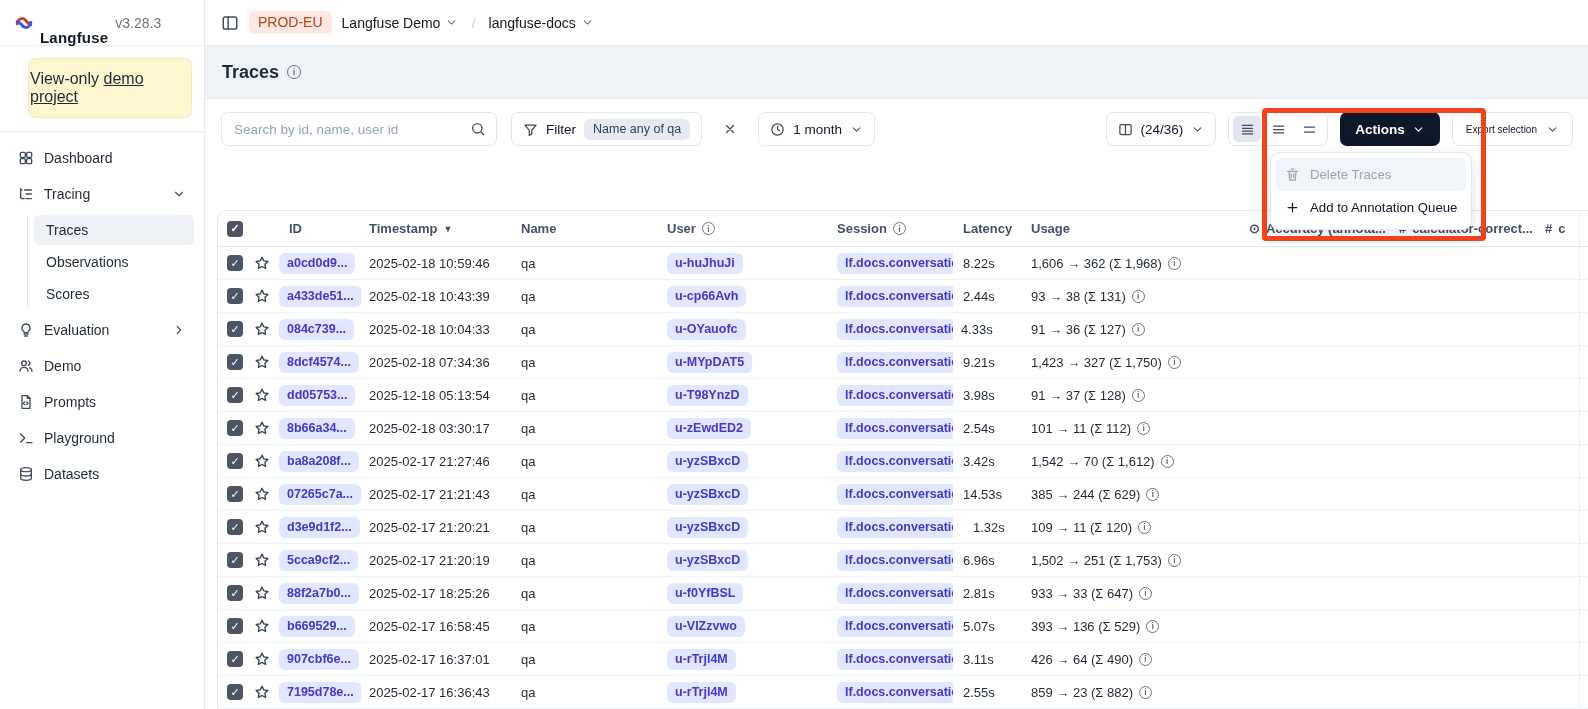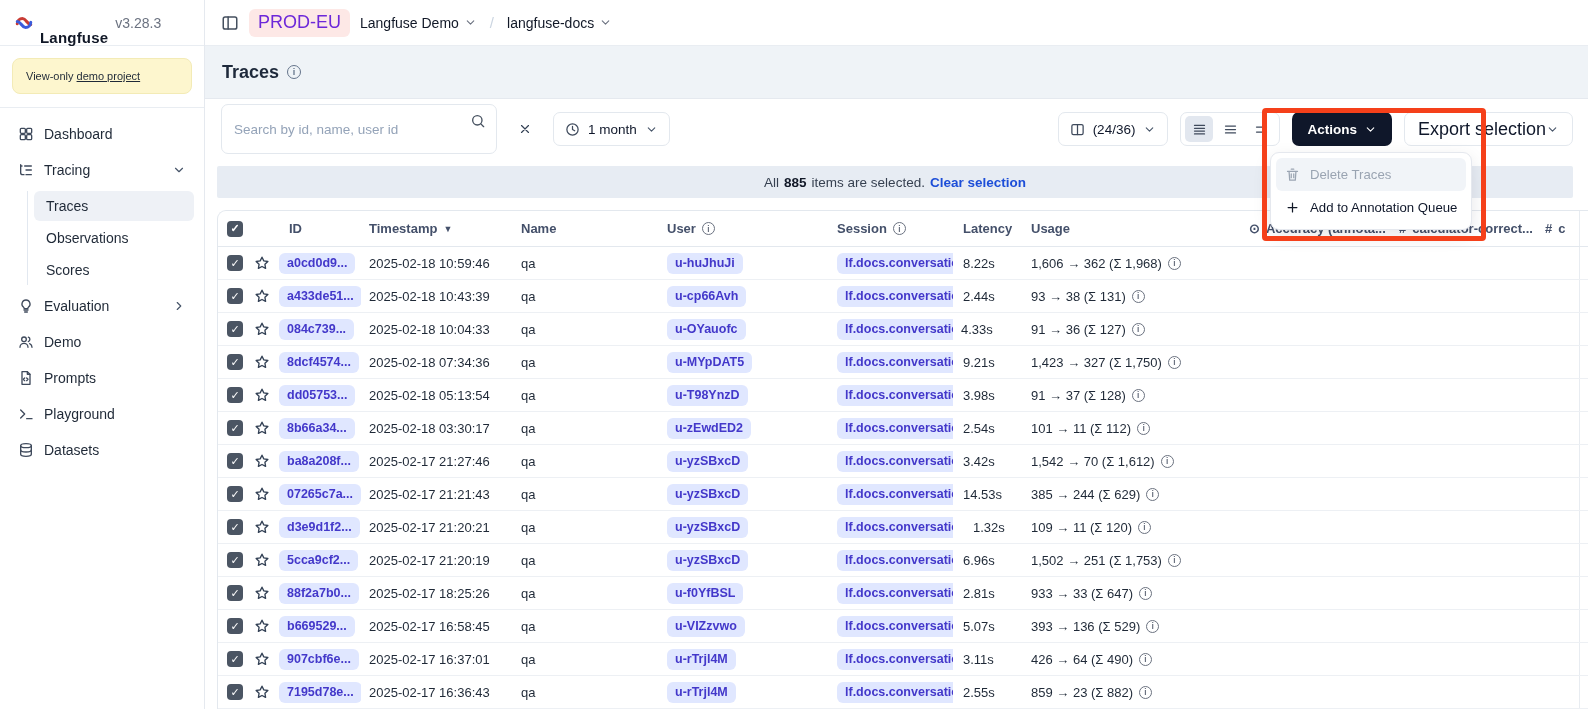--- a/index.html
+++ b/index.html
@@ -8,59 +8,59 @@
   svg { display:block; }
   .ic { stroke:currentColor; fill:none; stroke-width:2; stroke-linecap:round; stroke-linejoin:round; }
 
   
   .sidebar { position:absolute; left:0; top:0; width:205px; height:709px; background:#fff;
     border-right:1px solid #e5e9ef; }
   .logo-row { height:46px; display:flex; align-items:center; gap:7px; padding:0 15px;
     border-bottom:1px solid #e9edf2; }
   .brand { font-size:15px; font-weight:700; color:#111827; letter-spacing:.2px;margin-top:29px; }
   .version { font-size:14px; color:#6b7280; }
-  .notice { margin:12px 12px 13px 12px; background:#fdf6ce; border:1px solid #f3ebb6;
-    border-radius:8px; padding:11px 13px; font-size:11px; color:#1f2937; }
+  .notice { margin:12px 12px 13px 28px; background:#fdf6ce; border:1px solid #f3ebb6;
+    border-radius:8px; padding:11px 1px; font-size:16px; color:#1f2937; }
   .notice a { color:#1f2937; text-decoration:underline; }
   .side-divider { border-bottom:1px solid #e9edf2; }
   .nav { padding:11px 10px; }
   .nav-row { height:30px; margin-bottom:6px; display:flex; align-items:center; gap:10px;
     padding:0 8px; border-radius:6px; font-size:14px; color:#1f2937; cursor:pointer; }
   .nav-row .nicon { color:#3f4a5c; width:16px; height:16px; flex:0 0 16px; }
   .nav-row .grow { flex:1; }
   .kbd { border:1px solid #e2e8f0; border-radius:6px; padding:1px 6px 2px 6px; font-size:11px;
     color:#475569; background:#fff; }
   .chev { color:#475569; }
   .subnav { margin:2px 0 6px 17px; border-left:1px solid #e2e8f0; padding-left:6px; }
   .sub-row { height:30px; margin-bottom:2px; display:flex; align-items:center; padding:0 12px;
     border-radius:6px; font-size:14px; color:#1f2937; cursor:pointer; }
   .sub-row.active { background:#eef1f6; font-weight:500; }
 
   
   .main { position:absolute; left:205px; top:0; right:0; bottom:0; }
   .topbar { height:46px; display:flex; align-items:center; gap:10px; padding:0 16px;
     border-bottom:1px solid #e9edf2; background:#fff; }
   .panel-btn { color:#45505f; width:18px; height:18px; cursor:pointer; }
-  .env-badge { background:#fde8e6; color:#6d28d9; font-size:18px; font-weight:500;
+  .env-badge { background:#fde8e6; color:#c2410c; font-size:14px; font-weight:500;
     border-radius:6px; padding:3px 9px 4px 9px; }
   .crumb { display:flex; align-items:center; gap:5px; font-size:14px; font-weight:500;
     color:#111827; cursor:pointer; }
   .crumb .chev { width:13px; height:13px; color:#6b7280; }
   .slash { color:#cbd5e1; font-size:15px; margin:0 3px; }
 
   .titleband { height:53px; background:#eff3f7; border-bottom:1px solid #e5e9ef;
     display:flex; align-items:center; gap:8px; padding:0 17px; }
   .page-title { font-size:18px; font-weight:700; color:#1e293b; }
   .info-c { width:14px; height:14px; border:1.4px solid #64748b; border-radius:50%;
     color:#64748b; font-size:9px; display:inline-flex; align-items:center; justify-content:center;
     font-weight:600; font-style:normal; }
 
   .toolbar { position:absolute; left:16px; right:15px; top:110px; height:38px;
     display:flex; align-items:center; gap:14px; }
-  .search { position:relative; width:276px; height:50px; }
+  .search { position:relative; width:276px; height:34px; }
   .search input { width:100%; height:100%; border:1px solid #e3e8ee; border-radius:7px;
     padding:0 36px 0 12px; font-size:13.5px; color:#1f2937; outline:none;
     font-family:"Liberation Sans", sans-serif; }
   .search input::placeholder { color:#94a3b8; }
   .search .sic { position:absolute; right:11px; top:9px; width:16px; height:16px; color:#45505f; }
   .tbtn { height:34px; display:flex; align-items:center; gap:8px; padding:0 11px;
     border:1px solid #e3e8ee; border-radius:7px; background:#fff; font-size:13.5px;
     color:#0f172a; cursor:pointer; white-space:nowrap; }
   .tbtn .bic { width:15px; height:15px; color:#3f4a5c; }
   .fbadge { background:#e7ebf1; border-radius:6px; padding:3px 9px 4px 9px; font-size:12.5px;
@@ -71,21 +71,21 @@
   .rowheight { height:34px; border:1px solid #e3e8ee; border-radius:7px; display:flex;
     align-items:center; padding:0 4px; gap:3px; }
   .rh-btn { width:28px; height:26px; border-radius:5px; display:flex; align-items:center;
     justify-content:center; color:#3f4a5c; cursor:pointer; }
   .rh-btn.sel { background:#e2e7ef; }
   .actions-btn { height:34px; background:#0f172a; color:#fff; border-radius:7px;
     display:flex; align-items:center; gap:7px; padding:0 15px; font-size:13.5px; font-weight:600;
     cursor:pointer; }
   .actions-btn .chev { width:13px; height:13px; color:#fff; }
   .export-btn { height:34px; border:1px solid #e3e8ee; border-radius:7px; background:#fff;
-    display:flex; align-items:center; padding:0 13px; font-size:18px; font-weight:500;
+    display:flex; align-items:center; gap:9px; padding:0 13px; font-size:10px; font-weight:500;
     color:#0f172a; cursor:pointer; }
 
   .banner { position:absolute; left:12px; right:15px; top:166px; height:32px;
     background:#e7ecf3; border-radius:2px; display:flex; align-items:center; justify-content:center;
     gap:5px; font-size:13.5px; color:#374151; }
   .banner b { color:#111827; }
   .banner a { color:#1d4ed8; font-weight:700; text-decoration:none; cursor:pointer; }
 
   
   .tablewrap { position:absolute; left:12px; right:0; top:210px; bottom:-2px;
@@ -285,20 +285,29 @@
     <div class="search">
       <input type="text" placeholder="Search by id, name, user id" style="">
       <span class="sic">
         <svg class="ic" width="16" height="16" viewBox="0 0 24 24">
             <circle cx="11" cy="11" r="7"></circle>
             <path d="M20.5 20.5l-4.2-4.2"></path>
           </svg>
         </span>
     </div>
 
+    <div class="tbtn">
+      <span class="bic">
+        <svg class="ic" width="15" height="15" viewBox="0 0 24 24">
+            <path d="M3 5h18l-7 8.5V19l-4 2.5v-8.5z"></path>
+          </svg>
+        </span>
+      <span>Filter</span>
+      <span class="fbadge">Name any of qa</span>
+    </div>
 
     <span class="xbtn">
       <span>
         <svg class="ic" width="14" height="14" viewBox="0 0 24 24">
             <path d="M6 6l12 12M18 6L6 18"></path>
           </svg>
         </span>
     </span>
 
     <div class="tbtn">
@@ -369,26 +378,20 @@
         <span>Export selection</span>
         <span class="chev">
           <svg class="ic" width="13" height="13" viewBox="0 0 24 24">
               <path d="M6 9l6 6 6-6"></path>
             </svg>
           </span>
       </div>
     </div>
   </div>
 
-  <div class="banner">
-    <span>All</span>
-    <b>885</b>
-    <span>items are selected.</span>
-    <a>Clear selection</a>
-  </div>
 
   <div class="tablewrap">
     <div class="thead">
       <div class="th c-sel">
           <span class="checkbox">✓</span>
         </div>
       <div class="th c-star"></div>
       <div class="th" style="padding-left:14px">
         <span>ID</span>
         </div>
@@ -567,21 +570,21 @@
     <div class="td c-star">
             <span class="star">
       <svg class="ic" width="16" height="16" viewBox="0 0 24 24" stroke-width="1.8">
                 <path d="M12 3.3l2.7 5.5 6.1.9-4.4 4.3 1 6.1L12 17.2l-5.4 2.9 1-6.1-4.4-4.3 6.1-.9z"></path>
               </svg>
             </span>
           </div>
     <div class="td c-id">
             <span class="badge">dd05753...</span>
           </div>
-    <div class="td c-ts">2025-02-18 05:13:54</div>
+    <div class="td c-ts">2025-12-18 05:13:54</div>
     <div class="td c-name" style="padding-left:10px">qa</div>
     <div class="td c-user">
             <span class="badge">u-T98YnzD</span>
           </div>
     <div class="td c-session">
             <span class="badge">lf.docs.conversation....</span>
           </div>
     <div class="td c-latency" style="padding-left:10px">3.98s</div>
     <div class="td c-usage">
             <span class="val">91 → 37 (Σ 128)</span>

